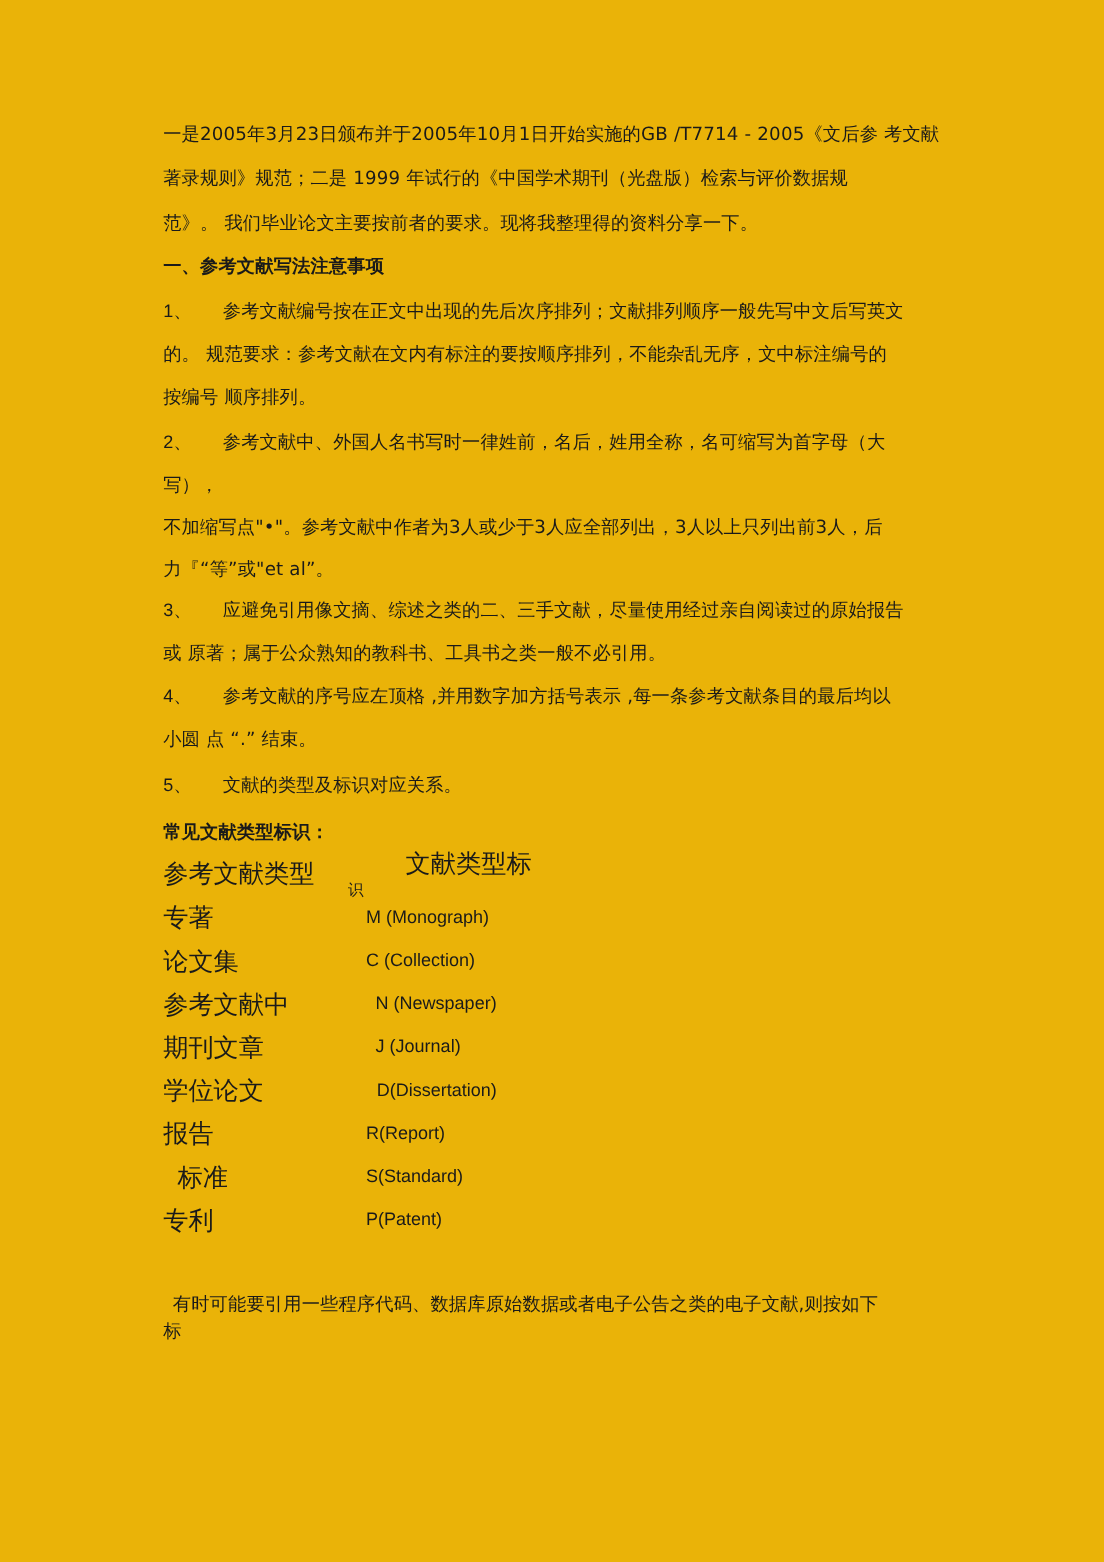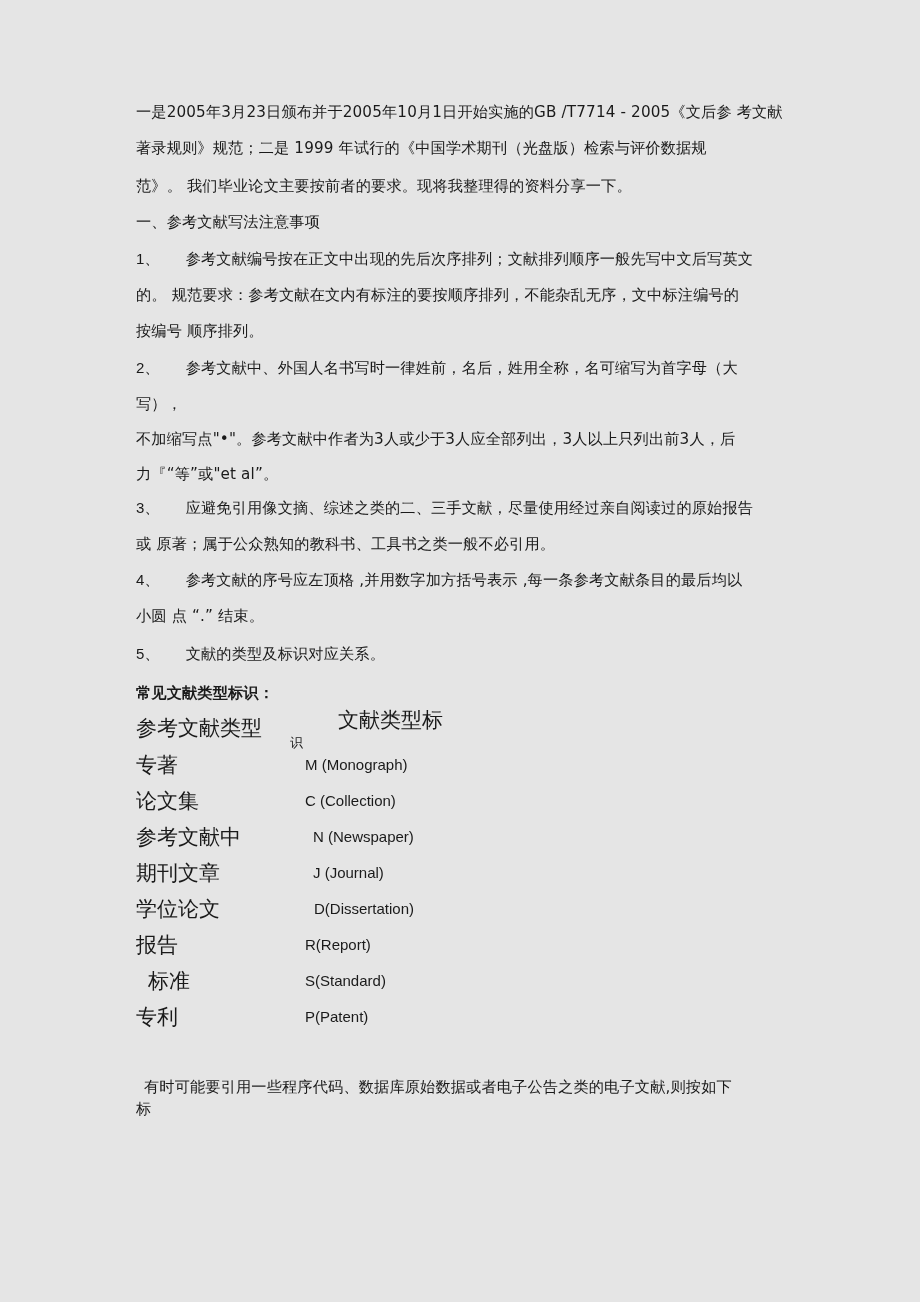--- a/index.html
+++ b/index.html
@@ -1,33 +1,33 @@
 <!DOCTYPE html>
 <html><head>
 <meta charset="utf-8">
 <style>
   html, body { margin: 0; padding: 0; background: #ffffff; }
   body { width: 920px; height: 1302px; position: relative; overflow: hidden;
          font-family: "DejaVu Sans", "Liberation Sans", sans-serif; color: #1a1a1a; }
-  .page { position: absolute; left: 0; top: 0; width: 920px; height: 1302px; background: #e5e5e5; }
+  .page { position: absolute; left: 0; top: 0; width: 920px; height: 1302px; background: #eab308; }
   .ln { position: absolute; left: 136px; font-size: 15.2px; line-height: 18px; white-space: nowrap; letter-spacing: 0.15px; }
   .cell { position: absolute; font-size: 21px; line-height: 18px; white-space: nowrap; }
   .en { font-family: "Liberation Sans", "DejaVu Sans", sans-serif; font-size: 15px; }
   .small { font-size: 13px; }
 </style>
 </head>
 <body>
 
 <div class="page">
 
   <div class="ln" style="top:103px;">一是2005年3月23日颁布并于2005年10月1日开始实施的GB /T7714 - 2005《文后参  考文献</div>
   <div class="ln" style="top:139px;">著录规则》规范；二是  1999 年试行的《中国学术期刊（光盘版）检索与评价数据规</div>
   <div class="ln" style="top:177px;">范》。  我们毕业论文主要按前者的要求。现将我整理得的资料分享一下。</div>
 
-  <div class="ln" style="top:213px;">一、参考文献写法注意事项</div>
+  <div class="ln" style="top:213px;font-weight:bold;">一、参考文献写法注意事项</div>
 
   <div class="ln" style="top:250px;">
     <span class="en">1、</span>
     <span style="display:inline-block;width:16px;"></span>
     <span>参考文献编号按在正文中出现的先后次序排列；文献排列顺序一般先写中文后写英文</span>
   </div>
   <div class="ln" style="top:286px;">的。  规范要求：参考文献在文内有标注的要按顺序排列，不能杂乱无序，文中标注编号的</div>
   <div class="ln" style="top:322px;">按编号  顺序排列。</div>
 
   <div class="ln" style="top:359px;">

